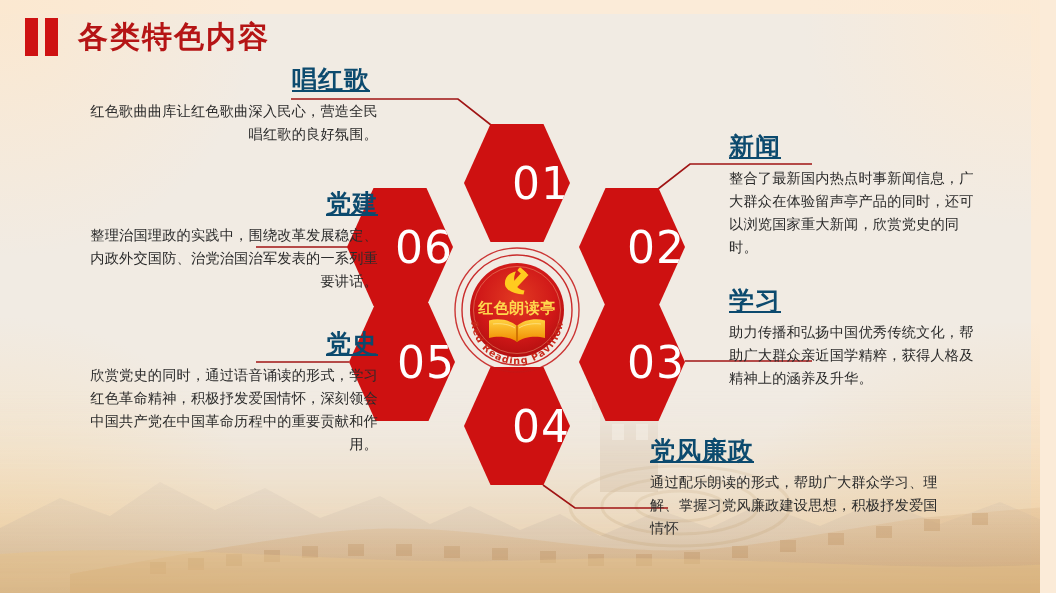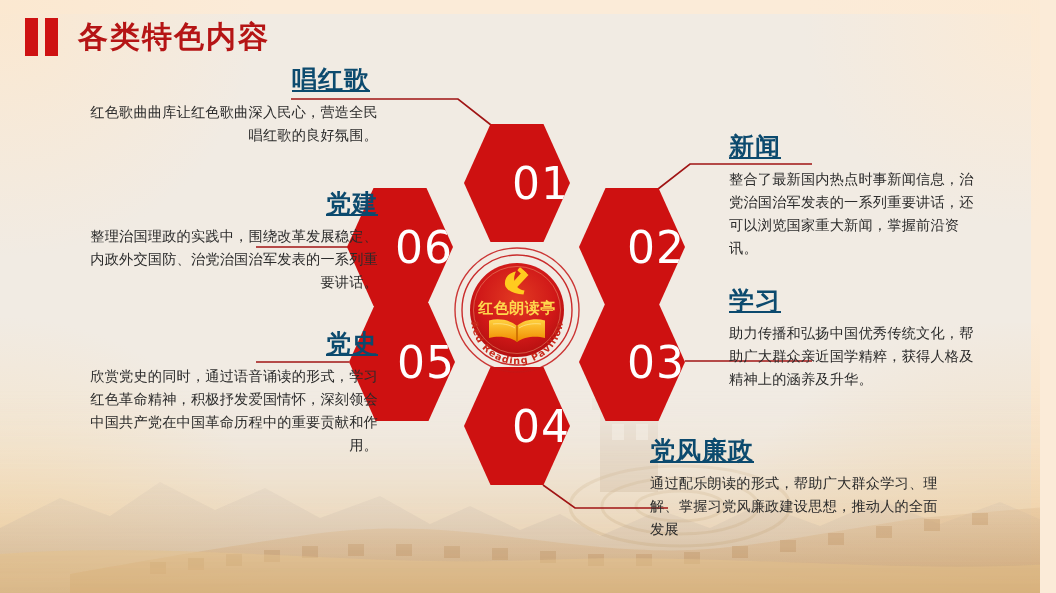--- a/index.html
+++ b/index.html
@@ -95,21 +95,21 @@
   #center-logo svg{ display:block; width:128px; height:128px; }
 
   
   .block{ position:absolute; }
   .blk-head{
     font-family:"DejaVu Sans","Liberation Sans",sans-serif;
     font-size:25px; font-weight:700; color:#0c4a6e;
     line-height:1.1; letter-spacing:1px;text-decoration:underline;
   }
   .blk-body{
-    font-family:Liberation Serif, serif;
+    font-family:Liberation Mono, monospace;
     font-size:14.2px; color:#2B2B2B; line-height:1.62;
     letter-spacing:.2px; margin-top:7px;
   }
   .align-r{ text-align:right; }
   .align-l{ text-align:left; }
   .head-r{ text-align:right; }
   .head-l{ text-align:left; }
 
   
   #blk-changhongge{ left:86px;  top:66px;  width:292px; }
@@ -296,26 +296,26 @@
     <div class="blk-body align-r">欣赏党史的同时，通过语音诵读的形式，学习红色革命精神，积极抒发爱国情怀，深刻领会中国共产党在中国革命历程中的重要贡献和作用。</div>
   </div>
 
   <div class="block" id="blk-dangjian">
     <div class="blk-head head-r">党建</div>
     <div class="blk-body align-r">整理治国理政的实践中，围绕改革发展稳定、内政外交国防、治党治国治军发表的一系列重要讲话。</div>
   </div>
 
   <div class="block" id="blk-xinwen">
     <div class="blk-head head-l">新闻</div>
-    <div class="blk-body align-l">整合了最新国内热点时事新闻信息，治党治国治军发表的一系列重要讲话，还可以浏览国家重大新闻，掌握前沿资讯。</div>
+    <div class="blk-body align-l">整合了最新国内热点时事新闻信息，广大群众在体验留声亭产品的同时，还可以浏览国家重大新闻，欣赏党史的同时。</div>
   </div>
 
   <div class="block" id="blk-xuexi">
     <div class="blk-head head-l">学习</div>
     <div class="blk-body align-l">助力传播和弘扬中国优秀传统文化，帮助广大群众亲近国学精粹，获得人格及精神上的涵养及升华。</div>
   </div>
 
   <div class="block" id="blk-dangfeng">
     <div class="blk-head head-l">党风廉政</div>
-    <div class="blk-body align-l">通过配乐朗读的形式，帮助广大群众学习、理解、掌握习党风廉政建设思想，推动人的全面发展</div>
+    <div class="blk-body align-l">通过配乐朗读的形式，帮助广大群众学习、理解、掌握习党风廉政建设思想，积极抒发爱国情怀</div>
   </div>
 
 </div>
 
 </body></html>

